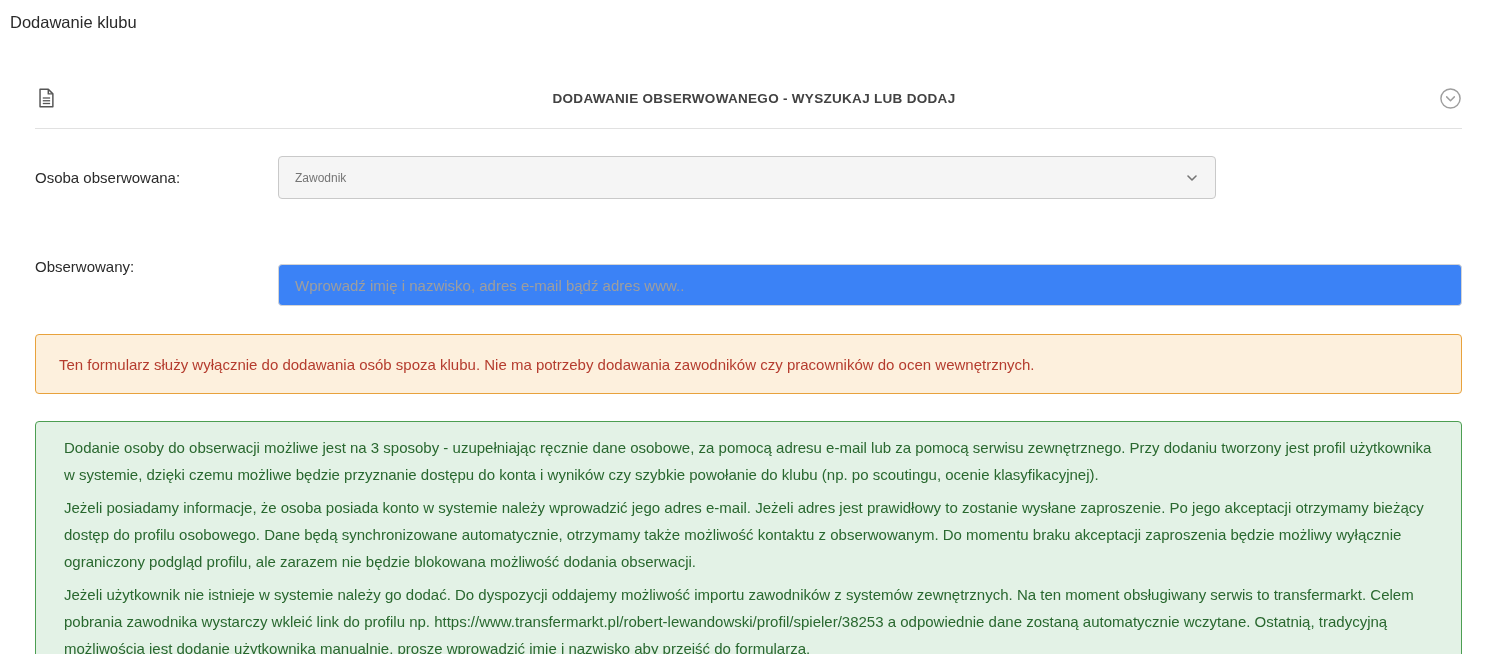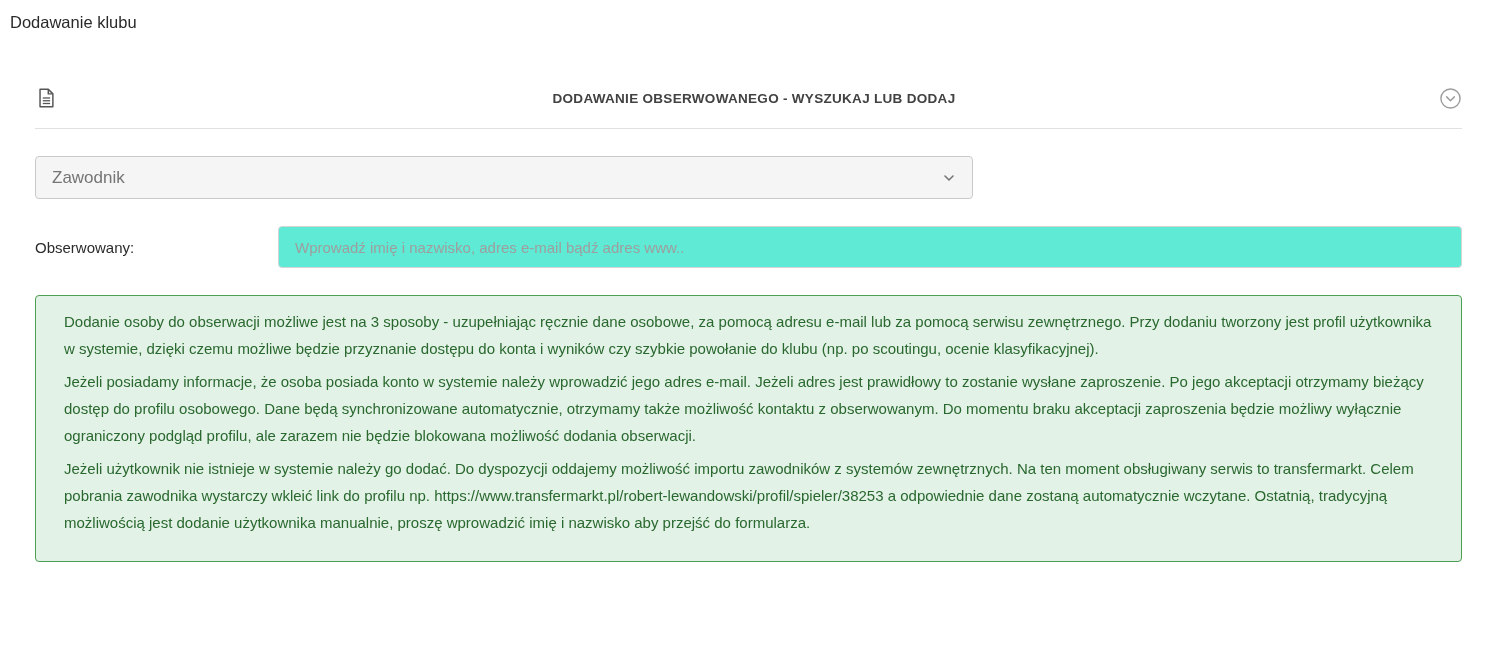--- a/index.html
+++ b/index.html
@@ -61,35 +61,36 @@
   .select-box {
     width: 938px;
     height: 43px;
     background: #f5f5f5;
     border: 1px solid #c9c9c9;
     border-radius: 4px;
     display: flex;
     align-items: center;
     justify-content: space-between;
     padding: 0 16px;
-    font-size: 17px;
+    font-size: 12px;
     color: #757575;
     cursor: pointer;
   }
   .text-input {
     flex: 1;
     height: 42px;
     border: 1px solid #d4d4d4;
     border-radius: 4px;
     padding: 0 16px;
     font-size: 15px;
     color: #2b2b2b;
-    background: #5eead4;
+    background: #3b82f6;
     outline: none;
     font-family: inherit;
+    margin-top: 38px;
   }
   .text-input::placeholder { color: #9e9e9e; opacity: 1; }
   .alert {
     border-radius: 4px;
     font-size: 15px;
   }
   .alert-warning {
     margin-top: 28px;
     height: 60px;
     background: var(--warning-bg, #fdf0dd);
@@ -134,35 +135,39 @@
           <circle cx="12" cy="12" r="10" stroke="#9e9e9e" stroke-width="1.5"></circle>
           <path d="M8 10.3 L12 14.3 L16 10.3" stroke="#9e9e9e" stroke-width="1.5" stroke-linecap="round" stroke-linejoin="round"></path>
         </svg>
       </span>
     </button>
   </div>
 
   <hr class="divider">
 
   <div class="form-row">
+    <label class="form-label">Osoba obserwowana:</label>
     <div class="select-box">
       <span>Zawodnik</span>
       <span style="display:flex;">
         <svg width="14" height="14" viewBox="0 0 14 14" fill="none">
           <path d="M3 5 L7 9 L11 5" stroke="#757575" stroke-width="1.6" stroke-linecap="round" stroke-linejoin="round"></path>
         </svg>
       </span>
     </div>
   </div>
 
   <div class="form-row">
     <label class="form-label">Obserwowany:</label>
     <input class="text-input" type="text" placeholder="Wprowadź imię i nazwisko, adres e-mail bądź adres www.." style="">
   </div>
 
+  <div class="alert alert-warning">
+    <span>Ten formularz służy wyłącznie do dodawania osób spoza klubu. Nie ma potrzeby dodawania zawodników czy pracowników do ocen wewnętrznych.</span>
+  </div>
 
   <div class="alert alert-info">
     <p>Dodanie osoby do obserwacji możliwe jest na 3 sposoby - uzupełniając ręcznie dane osobowe, za pomocą adresu e-mail lub za pomocą serwisu zewnętrznego. Przy dodaniu tworzony jest profil użytkownika w systemie, dzięki czemu możliwe będzie przyznanie dostępu do konta i wyników czy szybkie powołanie do klubu (np. po scoutingu, ocenie klasyfikacyjnej).</p>
     <p>Jeżeli posiadamy informacje, że osoba posiada konto w systemie należy wprowadzić jego adres e-mail. Jeżeli adres jest prawidłowy to zostanie wysłane zaproszenie. Po jego akceptacji otrzymamy bieżący dostęp do profilu osobowego. Dane będą synchronizowane automatycznie, otrzymamy także możliwość kontaktu z obserwowanym. Do momentu braku akceptacji zaproszenia będzie możliwy wyłącznie ograniczony podgląd profilu, ale zarazem nie będzie blokowana możliwość dodania obserwacji.</p>
     <p>Jeżeli użytkownik nie istnieje w systemie należy go dodać. Do dyspozycji oddajemy możliwość importu zawodników z systemów zewnętrznych. Na ten moment obsługiwany serwis to transfermarkt. Celem pobrania zawodnika wystarczy wkleić link do profilu np. https://www.transfermarkt.pl/robert-lewandowski/profil/spieler/38253 a odpowiednie dane zostaną automatycznie wczytane. Ostatnią, tradycyjną możliwością jest dodanie użytkownika manualnie, proszę wprowadzić imię i nazwisko aby przejść do formularza.</p>
   </div>
 
 </div>
 
 </body></html>

